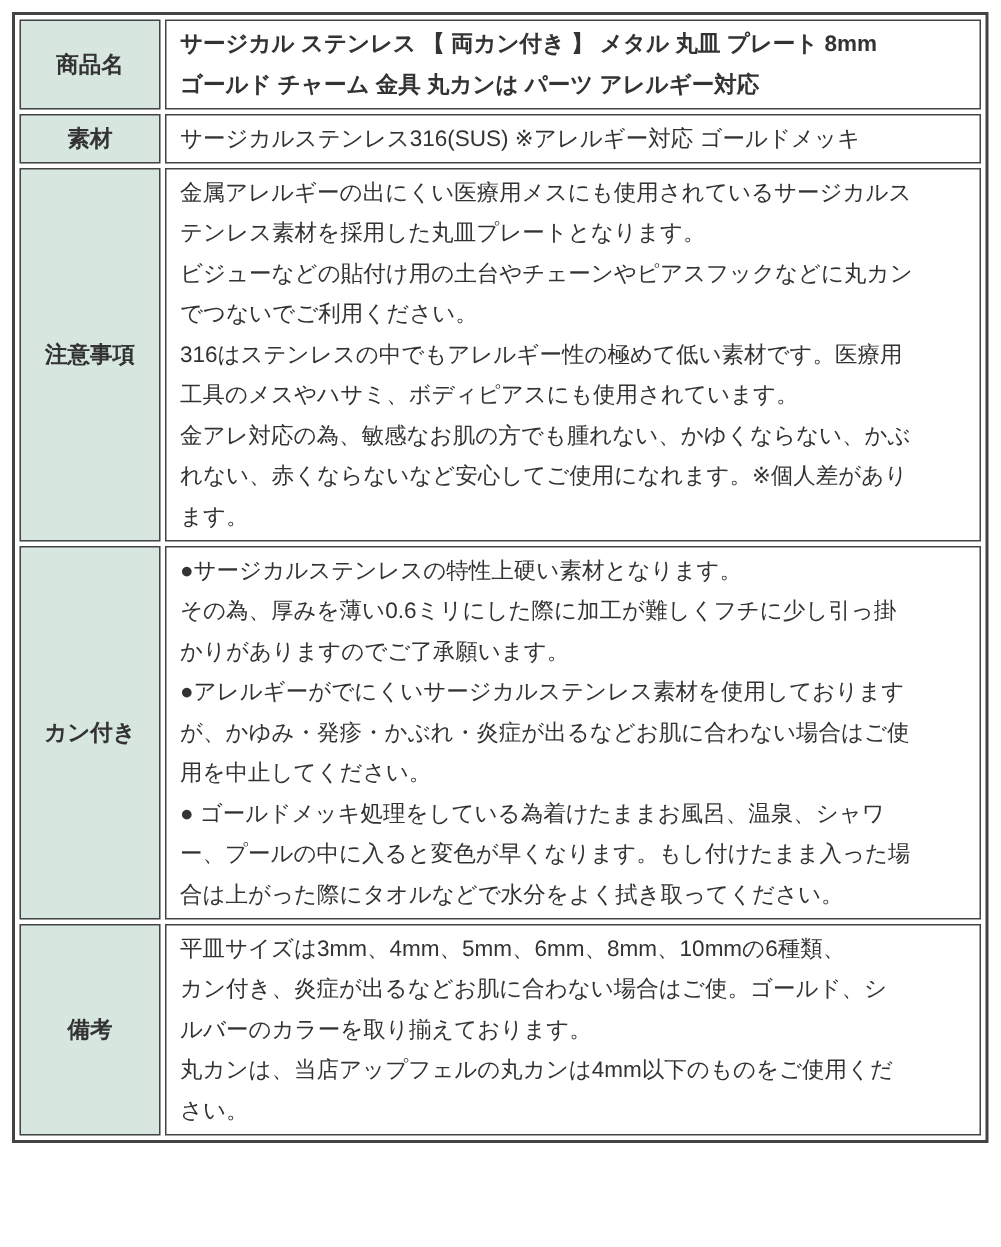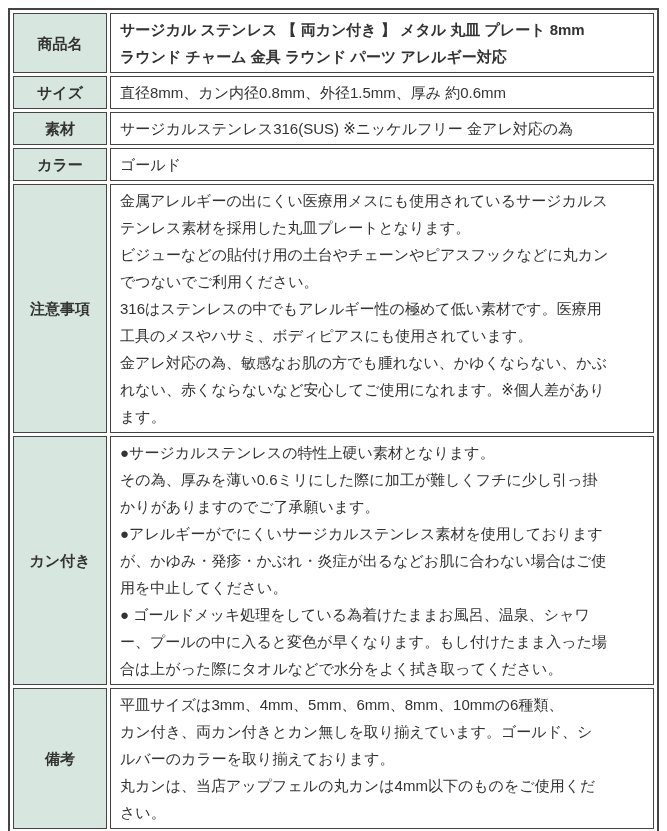--- a/index.html
+++ b/index.html
@@ -52,33 +52,25 @@
   table.spec-table td.bold { font-weight: bold; }
 </style>
 </head>
 <body>
 
 <table class="spec-table">
   <tbody>
     <tr>
       <th>商品名</th>
       <td class="bold">サージカル ステンレス 【 両カン付き 】 メタル 丸皿 プレート 8mm
-ラウンド チャーム 金具 ラウンド パーツ アレルギー対応</td>
-    </tr>
-    <tr>
-      <th>サイズ</th>
-      <td>直径8mm、カン内径0.8mm、外径1.5mm、厚み 約0.6mm</td>
+ゴールド チャーム 金具 丸カンは パーツ アレルギー対応</td>
     </tr>
     <tr>
       <th>素材</th>
-      <td>サージカルステンレス316(SUS) ※ニッケルフリー 金アレ対応の為</td>
-    </tr>
-    <tr>
-      <th>カラー</th>
-      <td>ゴールド</td>
+      <td>サージカルステンレス316(SUS) ※アレルギー対応 ゴールドメッキ</td>
     </tr>
     <tr>
       <th>注意事項</th>
       <td>金属アレルギーの出にくい医療用メスにも使用されているサージカルス
 テンレス素材を採用した丸皿プレートとなります。
 ビジューなどの貼付け用の土台やチェーンやピアスフックなどに丸カン
 でつないでご利用ください。
 316はステンレスの中でもアレルギー性の極めて低い素材です。医療用
 工具のメスやハサミ、ボディピアスにも使用されています。
 金アレ対応の為、敏感なお肌の方でも腫れない、かゆくならない、かぶ
@@ -93,19 +85,19 @@
 ●アレルギーがでにくいサージカルステンレス素材を使用しております
 が、かゆみ・発疹・かぶれ・炎症が出るなどお肌に合わない場合はご使
 用を中止してください。
 ● ゴールドメッキ処理をしている為着けたままお風呂、温泉、シャワ
 ー、プールの中に入ると変色が早くなります。もし付けたまま入った場
 合は上がった際にタオルなどで水分をよく拭き取ってください。</td>
     </tr>
     <tr>
       <th>備考</th>
       <td>平皿サイズは3mm、4mm、5mm、6mm、8mm、10mmの6種類、
-カン付き、両カン付きとカン無しを取り揃えています。ゴールド、シ
+カン付き、炎症が出るなどお肌に合わない場合はご使。ゴールド、シ
 ルバーのカラーを取り揃えております。
 丸カンは、当店アップフェルの丸カンは4mm以下のものをご使用くだ
 さい。</td>
     </tr>
   </tbody>
 </table>
 
 </body></html>

